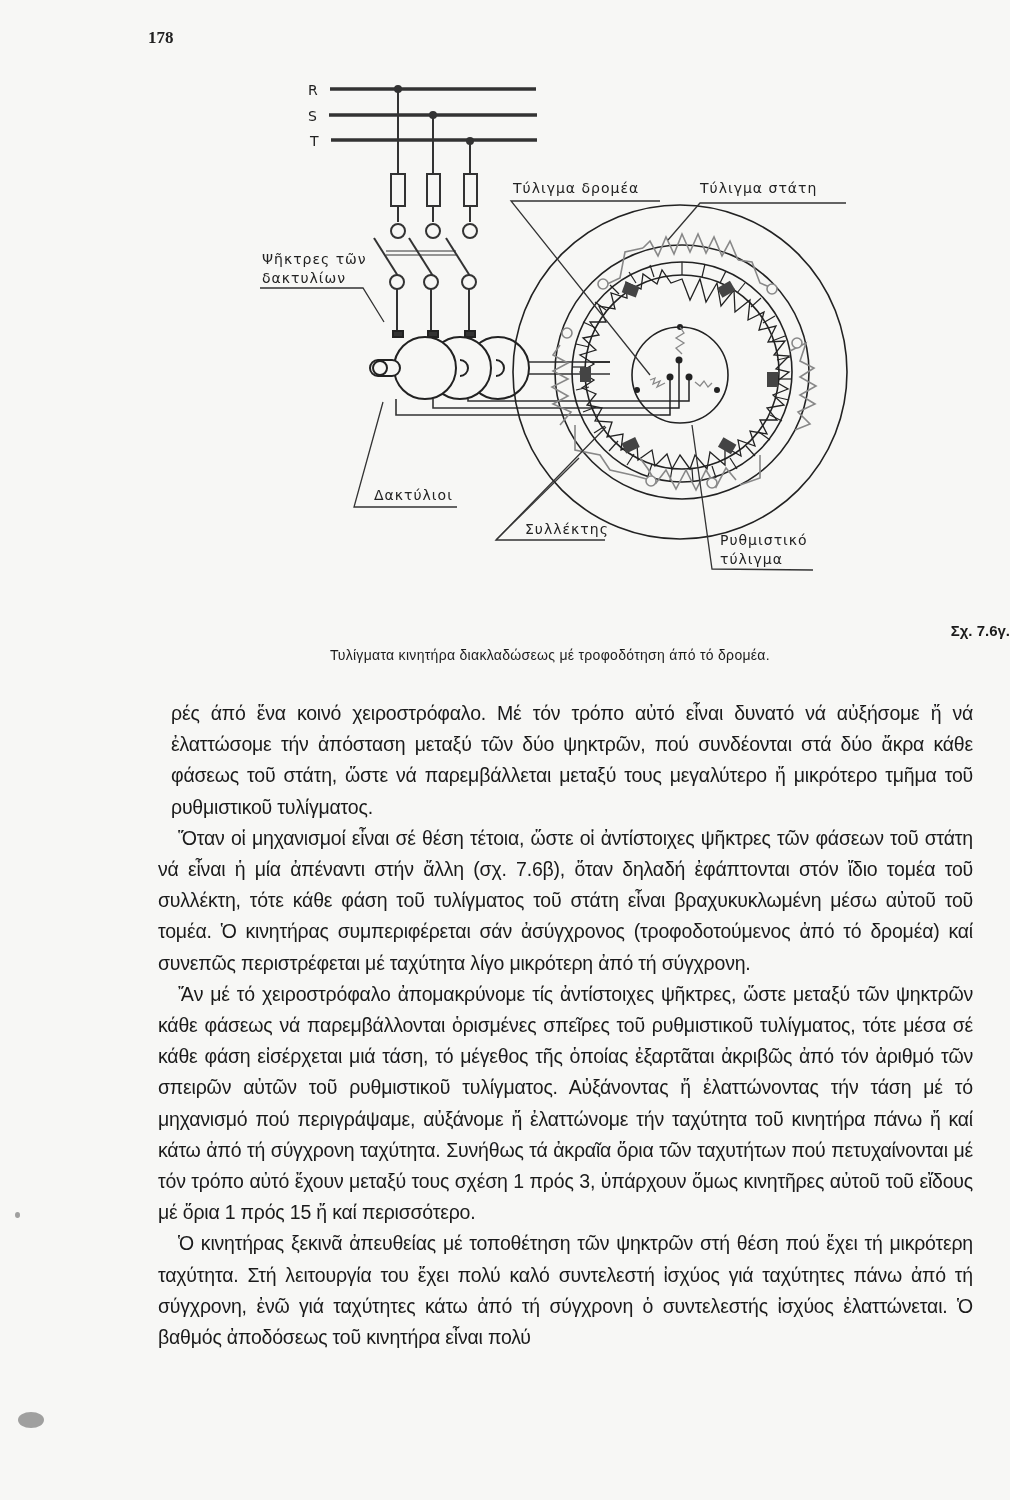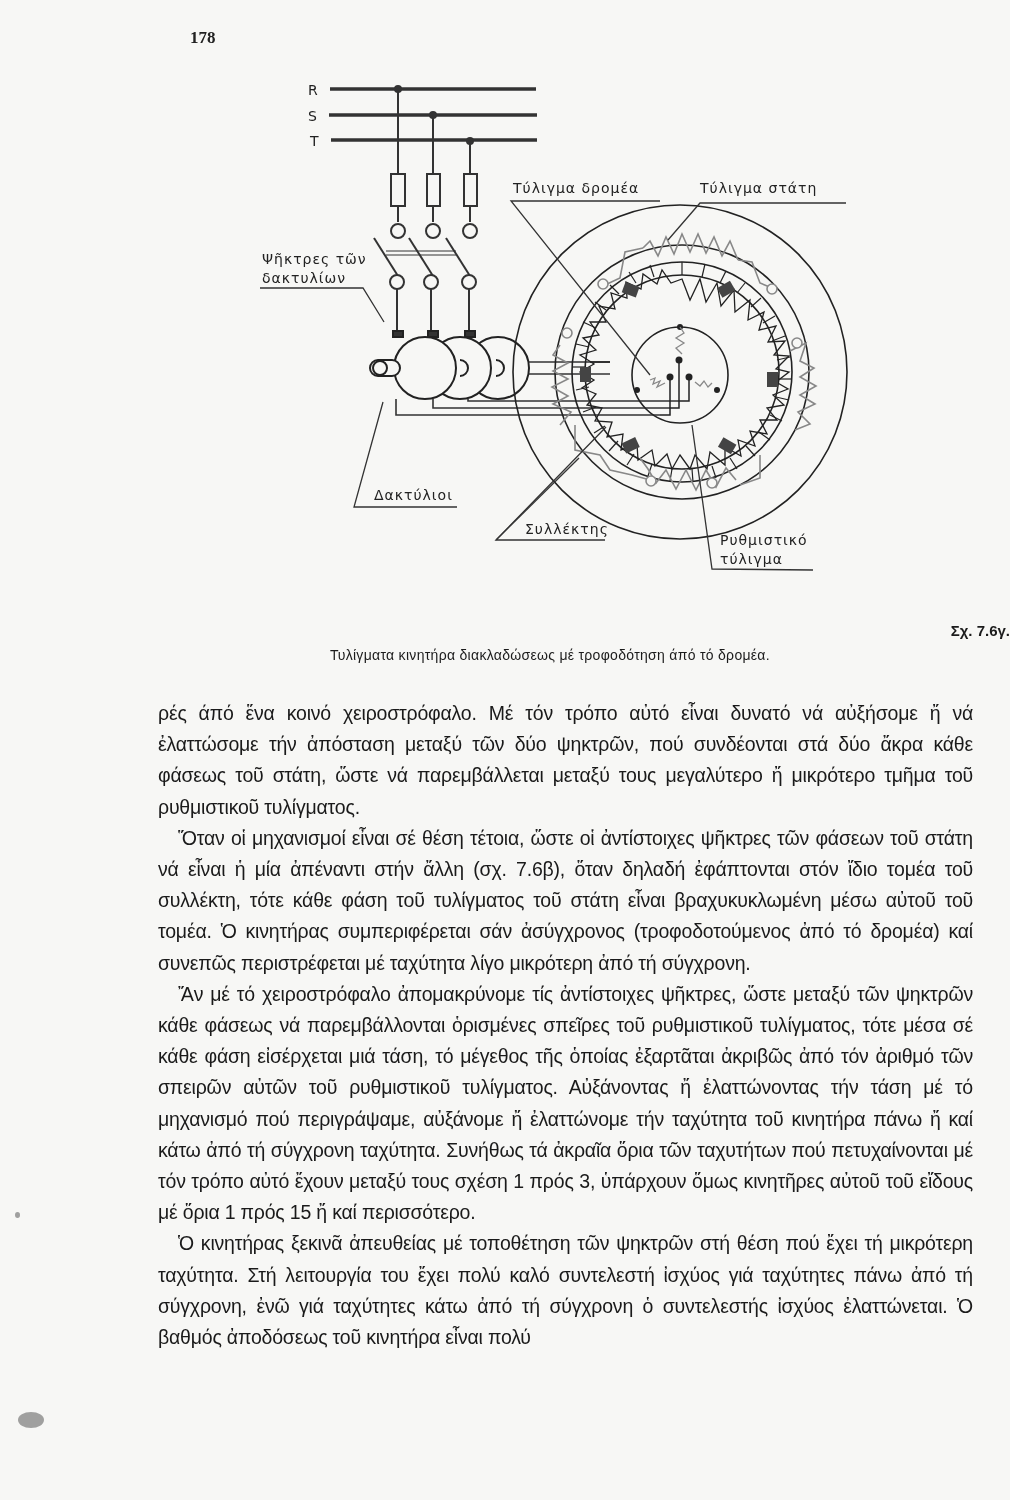--- a/index.html
+++ b/index.html
@@ -1,25 +1,25 @@
 <!DOCTYPE html>
 <html><head>
 <meta charset="utf-8">
 <style>
   html, body { margin:0; padding:0; }
   body { width:1010px; height:1500px; background:#f7f7f5; position:relative; overflow:hidden; font-family:"Liberation Sans", sans-serif; color:#1b1b1b; }
-  .page-num { position:absolute; left:148px; top:28px; font-family:"Liberation Serif", serif; font-weight:bold; font-size:17px; color:#222;margin-left:42px; }
+  .page-num { position:absolute; left:148px; top:28px; font-family:"Liberation Serif", serif; font-weight:bold; font-size:17px; color:#222; }
   svg.fig { position:absolute; left:0; top:0; }
   .lbl { font-family:"DejaVu Sans", sans-serif; font-size:14px; fill:#222; letter-spacing:1px; }
   .caption { position:absolute; left:0; width:1010px; text-align:center; }
   .cap-title { top:622px; font-weight:bold; font-size:15px; padding-left:90px; box-sizing:border-box;text-align:right; }
   .cap-desc { top:647px; font-size:14px; padding-left:90px; box-sizing:border-box; letter-spacing:0.3px;text-align:center; }
   .body-text { position:absolute; left:158px; top:698px; width:815px; font-family:"Liberation Sans", sans-serif; font-size:19.5px; line-height:31.2px; text-align:justify; letter-spacing:-0.2px; color:#1a1a1a; }
   .body-text p { margin:0; text-indent:20px; }
-  .body-text p.first { text-indent:0; }
+  .body-text p.first { text-indent:0;margin-left:13px; }
   .smudge { position:absolute; border-radius:50%; background:#666; opacity:0.6; }
 </style>
 </head>
 <body>
 
 <div class="page-num">178</div>
 
 <svg class="fig" width="1010" height="620" viewBox="0 0 1010 620">
 
   <g stroke="#333" stroke-width="3.5" fill="none">

